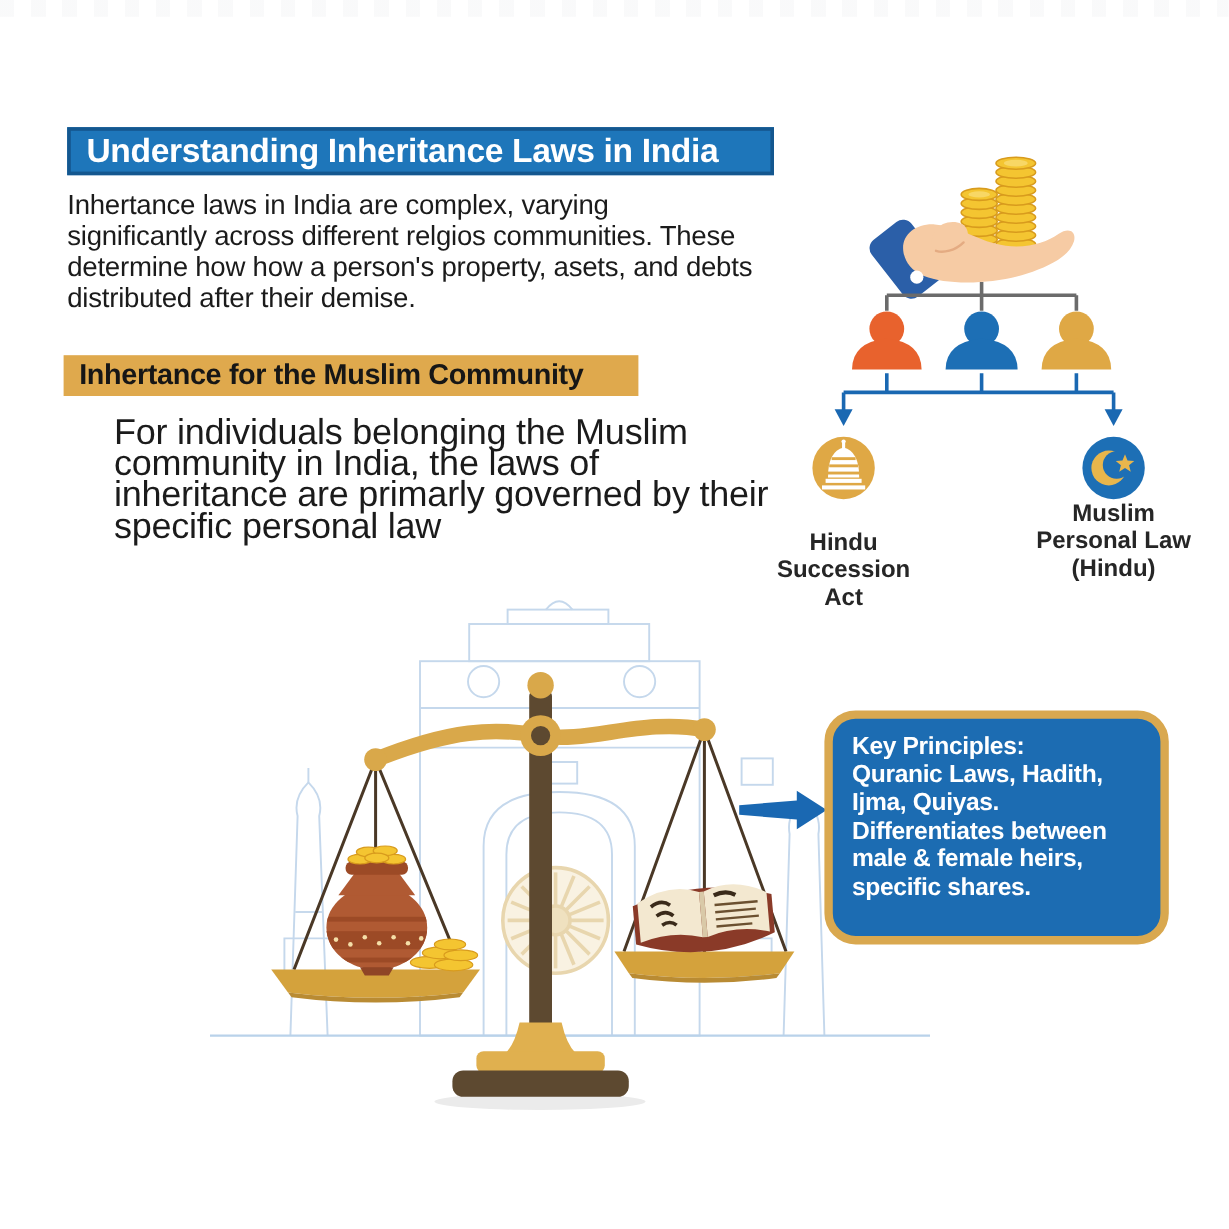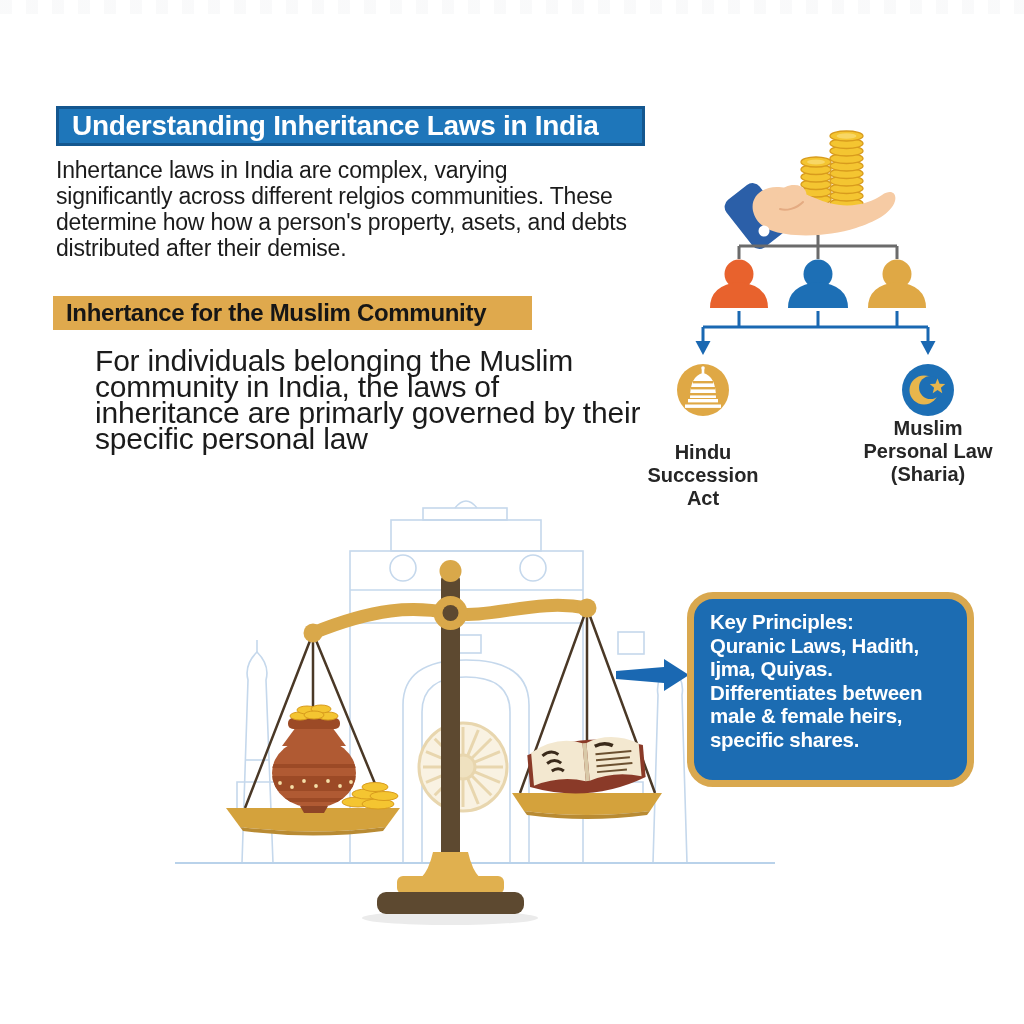--- a/index.html
+++ b/index.html
@@ -145,21 +145,21 @@
       <circle cx="270.5" cy="277.5" r="11.5" fill="#1d6fb5"></circle>
       <polygon points="277.5,268.5 279.6,273.8 285.2,274.1 280.9,277.7 282.3,283.2 277.5,280.1 272.7,283.2 274.1,277.7 269.8,274.1 275.4,273.8" fill="#e8b64c"></polygon>
     </g>
   </svg>
 
   <div id="hindu-label" class="abs pre tree-label">Hindu
 Succession
 Act</div>
   <div id="muslim-label" class="abs pre tree-label">Muslim
 Personal Law
-(Sharia)</div>
+(Hindu)</div>
 
   <svg id="scale-svg" class="abs" viewBox="0 0 720 500">
 
     <g stroke="#c5d8ec" stroke-width="1.6" fill="none">
       <rect x="200" y="71" width="233" height="312"></rect>
       <line x1="200" y1="110" x2="433" y2="110"></line>
       <line x1="200" y1="143" x2="433" y2="143"></line>
       <rect x="241" y="40" width="150" height="31"></rect>
       <rect x="273" y="28" width="84" height="12"></rect>
       <path d="M305,28 Q316,14 327,28"></path>

